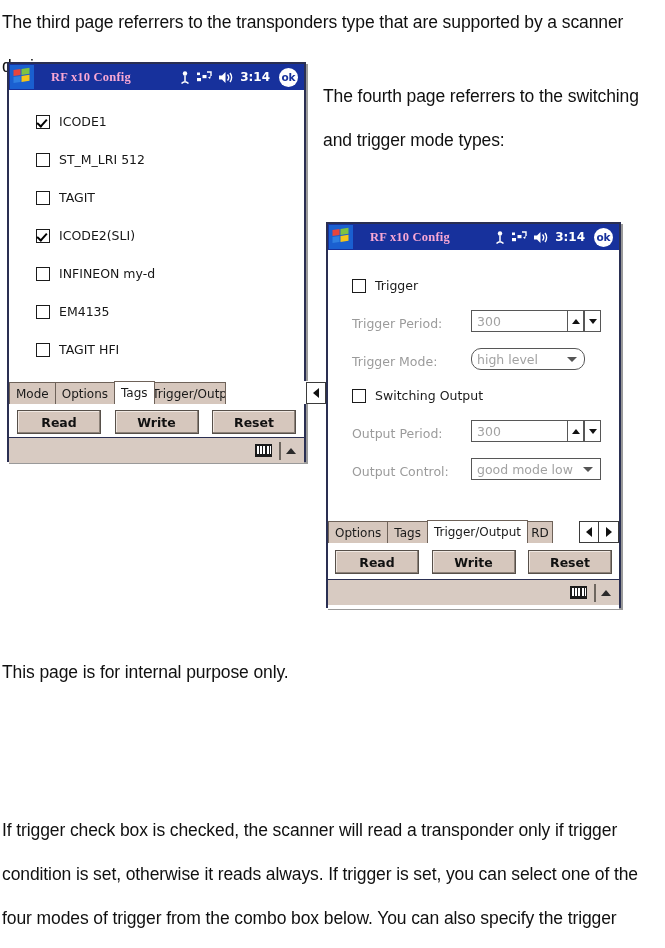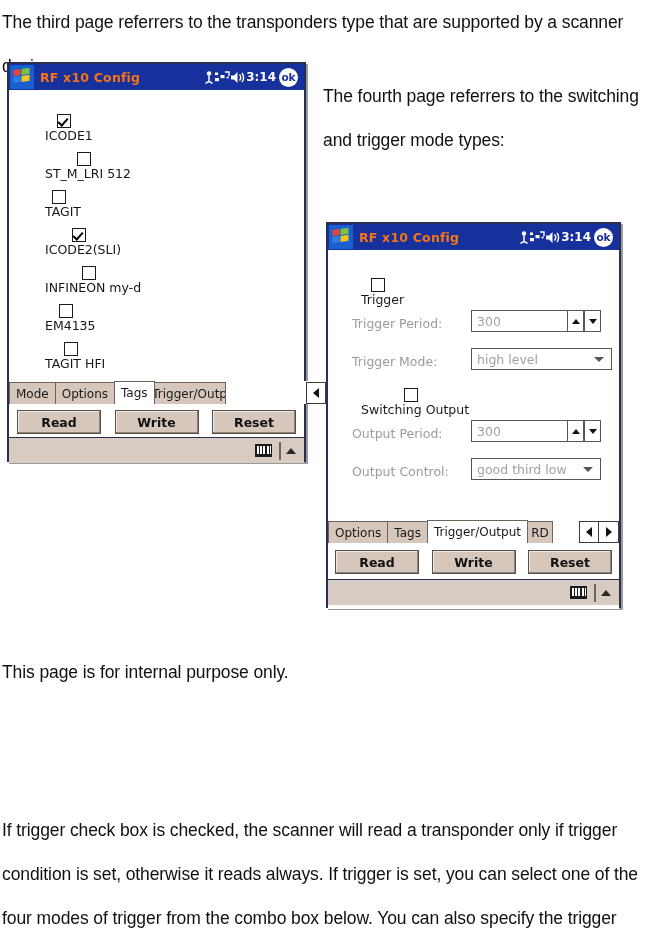--- a/index.html
+++ b/index.html
@@ -48,32 +48,33 @@
   }
   .win-flag {
     width: 24px;
     height: 24px;
     margin-left: 1px;
     position: relative;
     flex: 0 0 auto;
   }
   .win-flag svg { display: block; }
   .title-text {
-    color: #f97316;
+    color: #f9a8d4;
     font-size: 12.5px;
     font-weight: bold;
-    margin-left: 6px;
+    margin-left: 17px;
     white-space: nowrap;
     letter-spacing: 0.2px;
+    font-family: Liberation Serif, serif;
   }
   .tb-icons {
     margin-left: auto;
     display: flex;
     align-items: center;
-    gap: 0;
+    gap: 6px;
     padding-right: 6px;
   }
   .tb-icon { display: block; }
   .tb-time {
     color: #ffffff;
     font-size: 12px;
     font-weight: bold;
     letter-spacing: 0px;
   }
   .ok-btn {
@@ -93,21 +94,20 @@
   .pda-body {
     background: #ffffff;
     position: relative;
   }
 
   
   .cbrow {
     display: flex;
     align-items: center;
     position: absolute;
-    flex-direction: column;
   }
   .cbox {
     width: 14px; height: 14px;
     border: 1.6px solid #1b1b1b;
     background: #ffffff;
     box-sizing: border-box;
     position: relative;
     flex: 0 0 auto;
   }
   .cbox.checked::after {
@@ -501,21 +501,21 @@
       <div class="spin-text">300</div>
       <div class="spin-btn">
           <span class="tri-up"></span>
         </div>
       <div class="spin-btn">
           <span class="tri-down"></span>
         </div>
     </div>
 
     <div class="fld-label" style="left:24px; top:104px;">Trigger Mode:</div>
-    <div class="combo" style="left:143px; top:98px; width:141px;">
+    <div class="combo" style="left:143px; top:98px; width:114px;border-radius:10px;">
       <span class="combo-val">high level</span>
       <span class="combo-arrow"></span>
     </div>
 
     <div class="cbrow" style="left:24px; top:138px;">
       <span class="cbox"></span>
       <span class="cblabel" style="color:#1a1a1a;">Switching Output</span>
     </div>
 
     <div class="fld-label" style="left:24px; top:176px;">Output Period:</div>
@@ -524,21 +524,21 @@
       <div class="spin-btn">
           <span class="tri-up"></span>
         </div>
       <div class="spin-btn">
           <span class="tri-down"></span>
         </div>
     </div>
 
     <div class="fld-label" style="left:24px; top:214px;">Output Control:</div>
     <div class="combo" style="left:143px; top:208px; width:130px;">
-      <span class="combo-val">good third low</span>
+      <span class="combo-val">good mode low</span>
       <span class="combo-arrow"></span>
     </div>
 
     <div class="tabstrip" style="top:270px; width:291px;">
       <div class="tab">
         <span>Options</span>
       </div>
       <div class="tab">
         <span>Tags</span>
       </div>

